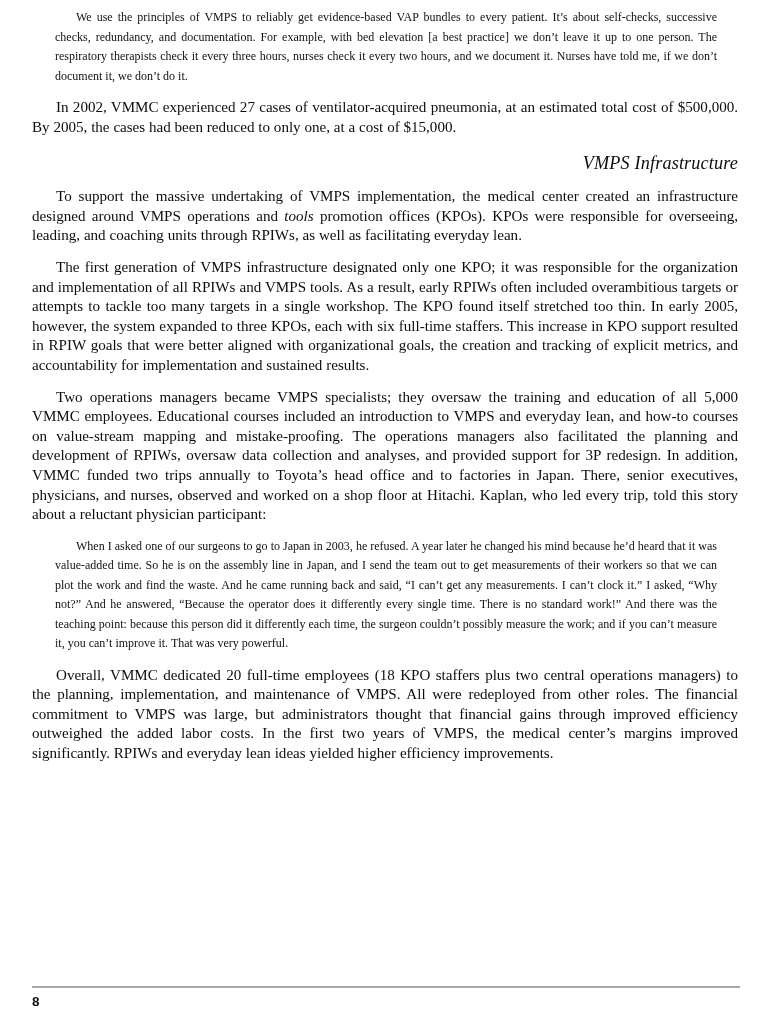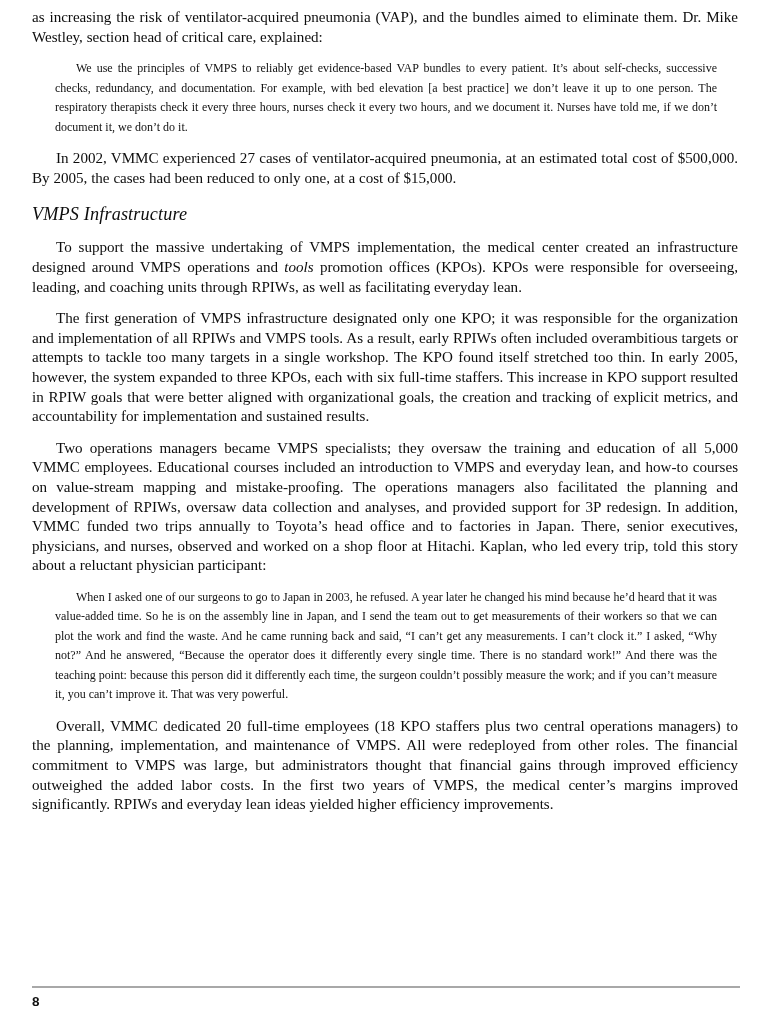--- a/index.html
+++ b/index.html
@@ -62,21 +62,21 @@
     text-indent: 21px;
     color: #111111;
   }
 
   h2.section-heading {
     margin: 15px 0 13px 0;
     font-size: 18.2px;
     line-height: 22px;
     font-style: italic;
     font-weight: normal;
-    text-align: left;
+    text-align: right;
     letter-spacing: 0.15px;
     color: #0d0d0d;
   }
 
   .ital {
     font-style: italic;
   }
 
   .footer {
     position: absolute;
@@ -104,21 +104,20 @@
     display: block;
   }
 </style>
 </head>
 <body>
 
 <div id="page">
 
   <div class="content">
 
-    <p class="body-para first">as increasing the risk of ventilator-acquired pneumonia (VAP), and the bundles aimed to eliminate them. Dr. Mike Westley, section head of critical care, explained:</p>
 
     <blockquote class="quote">We use the principles of VMPS to reliably get evidence-based VAP bundles to every patient. It’s about self-checks, successive checks, redundancy, and documentation. For example, with bed elevation [a best practice] we don’t leave it up to one person. The respiratory therapists check it every three hours, nurses check it every two hours, and we document it. Nurses have told me, if we don’t document it, we don’t do it.</blockquote>
 
     <p class="body-para">In 2002, VMMC experienced 27 cases of ventilator-acquired pneumonia, at an estimated total cost of $500,000. By 2005, the cases had been reduced to only one, at a cost of $15,000.</p>
 
     <h2 class="section-heading">VMPS Infrastructure</h2>
 
     <p class="body-para"><span>To support the massive undertaking of VMPS implementation, the medical center created an infrastructure designed around VMPS operations and </span><span class="ital">tools</span><span> promotion offices (KPOs). KPOs were responsible for overseeing, leading, and coaching units through RPIWs, as well as facilitating everyday lean.</span></p>
 
     <p class="body-para">The first generation of VMPS infrastructure designated only one KPO; it was responsible for the organization and implementation of all RPIWs and VMPS tools. As a result, early RPIWs often included overambitious targets or attempts to tackle too many targets in a single workshop. The KPO found itself stretched too thin. In early 2005, however, the system expanded to three KPOs, each with six full-time staffers. This increase in KPO support resulted in RPIW goals that were better aligned with organizational goals, the creation and tracking of explicit metrics, and accountability for implementation and sustained results.</p>

